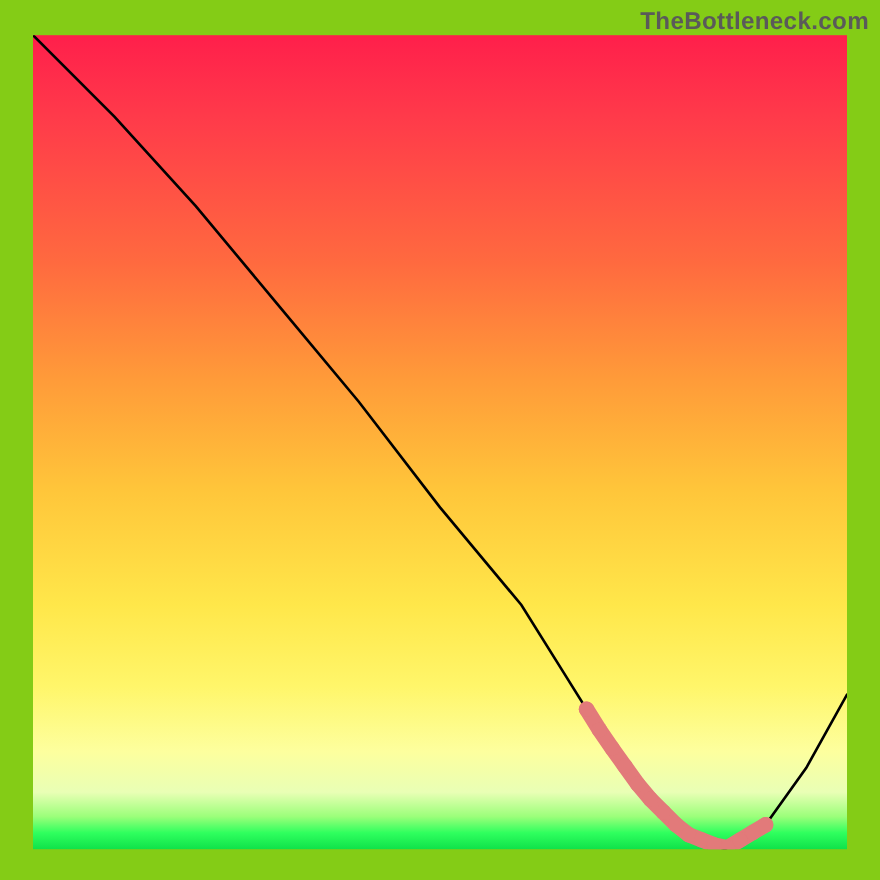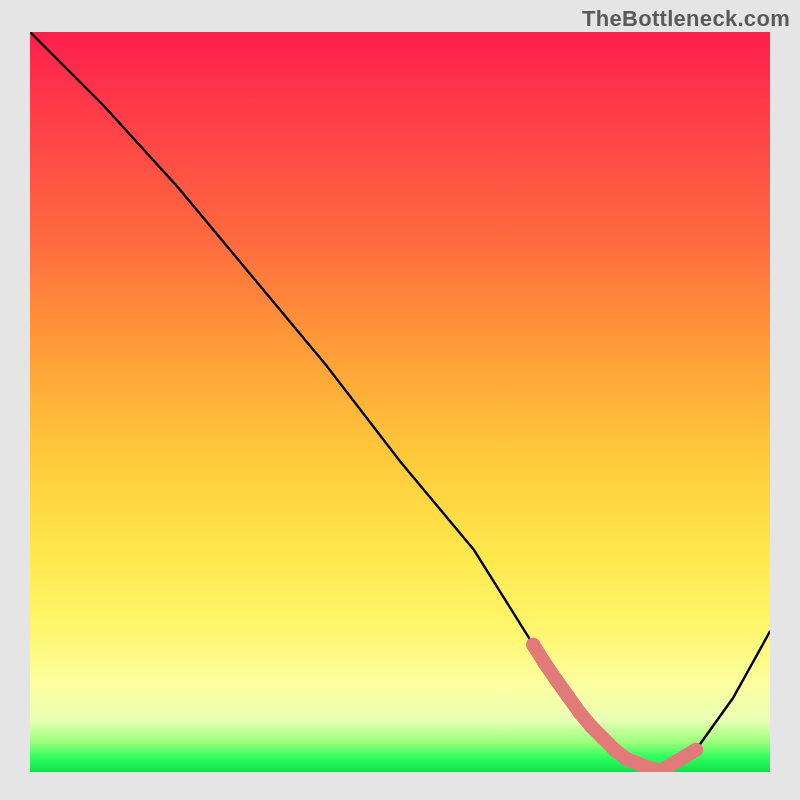--- a/index.html
+++ b/index.html
@@ -7,21 +7,21 @@
     padding: 0;
     width: 800px;
     height: 800px;
     background: #000;
     font-family: Arial, Helvetica, sans-serif;
   }
   .frame {
     position: relative;
     width: 800px;
     height: 800px;
-    background: #e5e5e5;
+    background: #84cc16;
     text-align: right;
   }
   .attribution {
     position: absolute;
     top: 6px;
     right: 10px;
     color: #5a5a5a;
     font-size: 22px;
     font-weight: bold;
     letter-spacing: 0.3px;

